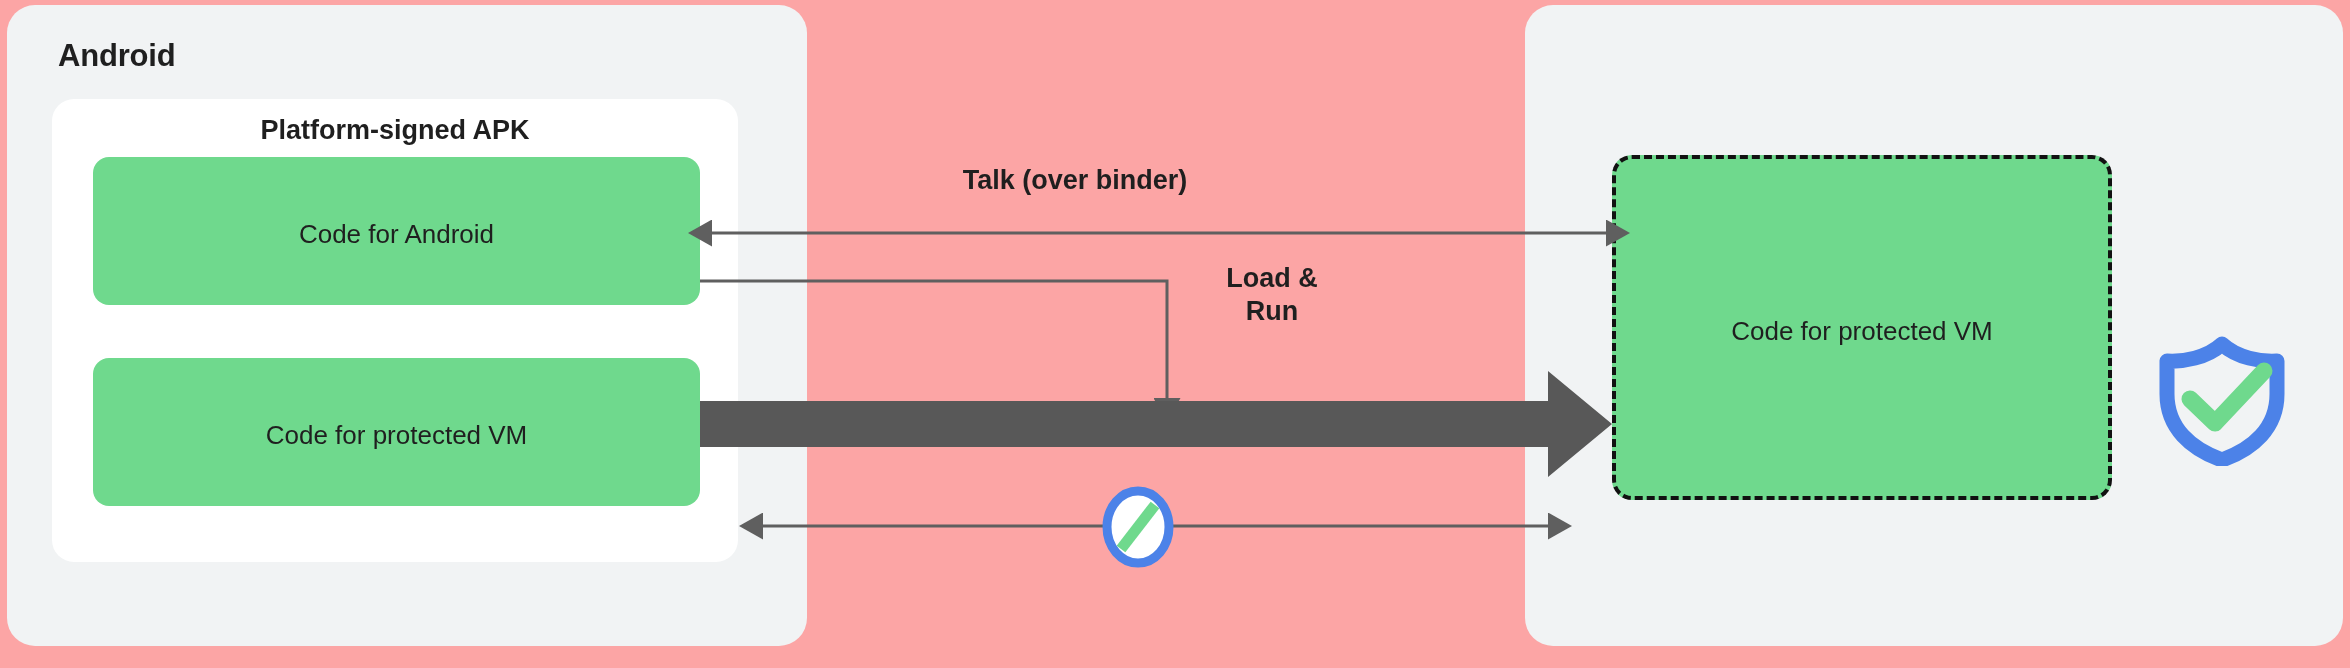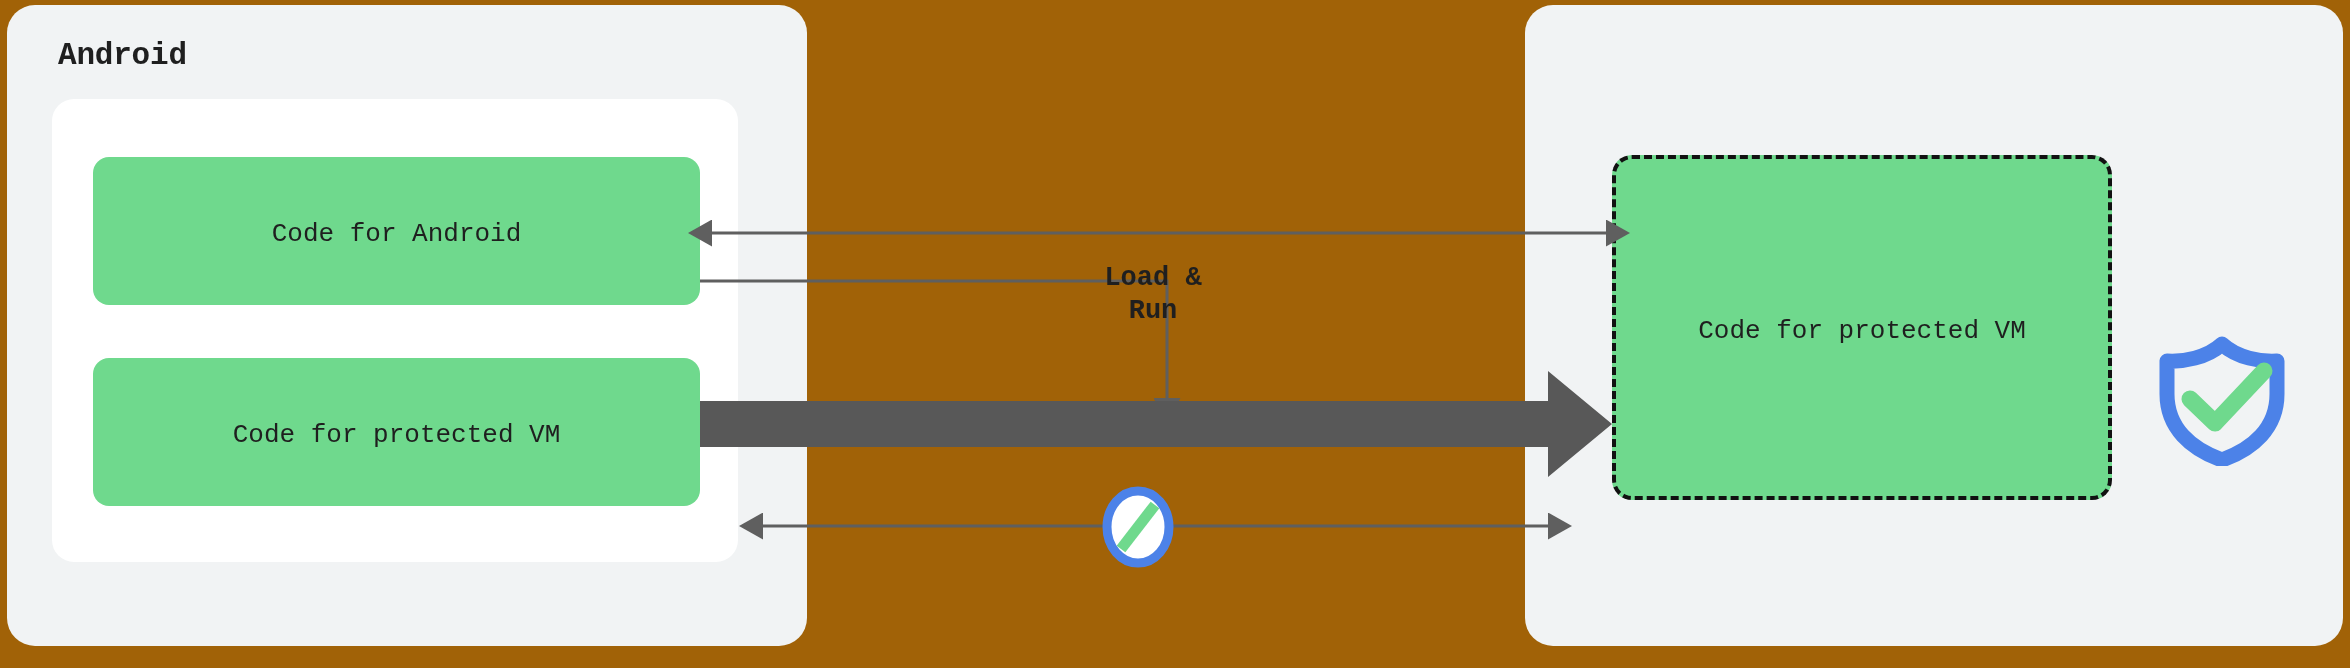--- a/index.html
+++ b/index.html
@@ -7,23 +7,22 @@
     padding: 0;
     background: #ffffff;
   }
   body {
     font-family: "Liberation Sans", sans-serif;
   }
   #stage {
     position: relative;
     width: 2350px;
     height: 668px;
-    background: #a16207;
+    background: #fca5a5;
     overflow: hidden;
-    font-family: Liberation Mono, monospace;
   }
 
   
   .panel {
     position: absolute;
     background: #f1f3f4;
     border-radius: 28px;
   }
   #android-panel { left: 7px;   top: 5px;  width: 800px;  height: 641px; }
   #pvm-panel     { left: 1525px; top: 5px; width: 818px;  height: 641px; }
@@ -104,21 +103,21 @@
   .edge-label {
     position: absolute;
     font-size: 27px;
     font-weight: bold;
     color: #1f1f1f;
     text-align: center;
     line-height: 1.22;
     white-space: pre-line;
   }
   #label-talk      { left: 880px;  top: 164px; width: 390px; }
-  #label-load-run  { left: 1063px; top: 262px; width: 180px; }
+  #label-load-run  { left: 1182px; top: 262px; width: 180px; }
   #label-memory    { left: 830px;  top: 578px; width: 620px; }
 
   
   #shield-icon-wrap {
     position: absolute;
     left: 2157px;
     top: 336px;
     width: 130px;
     height: 130px;
   }
@@ -132,20 +131,21 @@
 </style>
 </head>
 <body>
 
 <div id="stage">
 
   <div class="panel" id="android-panel"></div>
   <div class="panel-title" id="android-title">Android</div>
 
   <div id="apk-card"></div>
+  <div id="apk-card-title">Platform-signed APK</div>
 
   <div class="green-box" id="box-code-android">
     <span class="green-box-label">Code for Android</span>
   </div>
 
   <div class="green-box" id="box-code-pvm-host">
     <span class="green-box-label">Code for protected VM</span>
   </div>
 
   <div class="panel" id="pvm-panel"></div>
@@ -178,20 +178,21 @@
 
     <g>
       <path d="M 700 401 L 1548 401 L 1548 371 L 1612 424 L 1548 477 L 1548 447 L 700 447 Z" fill="#585858"></path>
     </g>
 
     <g>
       <line x1="763" y1="526" x2="1548" y2="526" stroke="#5f5f5f" stroke-width="3" marker-start="url(#head-left)" marker-end="url(#head-right)"></line>
     </g>
   </svg>
 
+  <div class="edge-label" id="label-talk">Talk (over binder)</div>
 
   <div class="edge-label" id="label-load-run">Load &amp;
 Run</div>
 
 
   <div id="no-icon-wrap">
     <svg viewBox="0 0 76 82" width="76" height="82">
       <ellipse cx="38" cy="41" rx="31" ry="36" fill="#ffffff" stroke="#4c82e8" stroke-width="9"></ellipse>
       <line x1="21" y1="63" x2="55" y2="19" stroke="#6FD98D" stroke-width="11" stroke-linecap="butt"></line>
     </svg>

